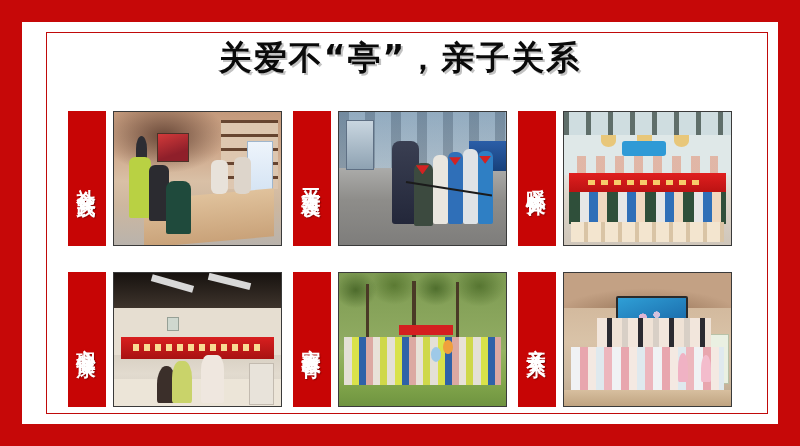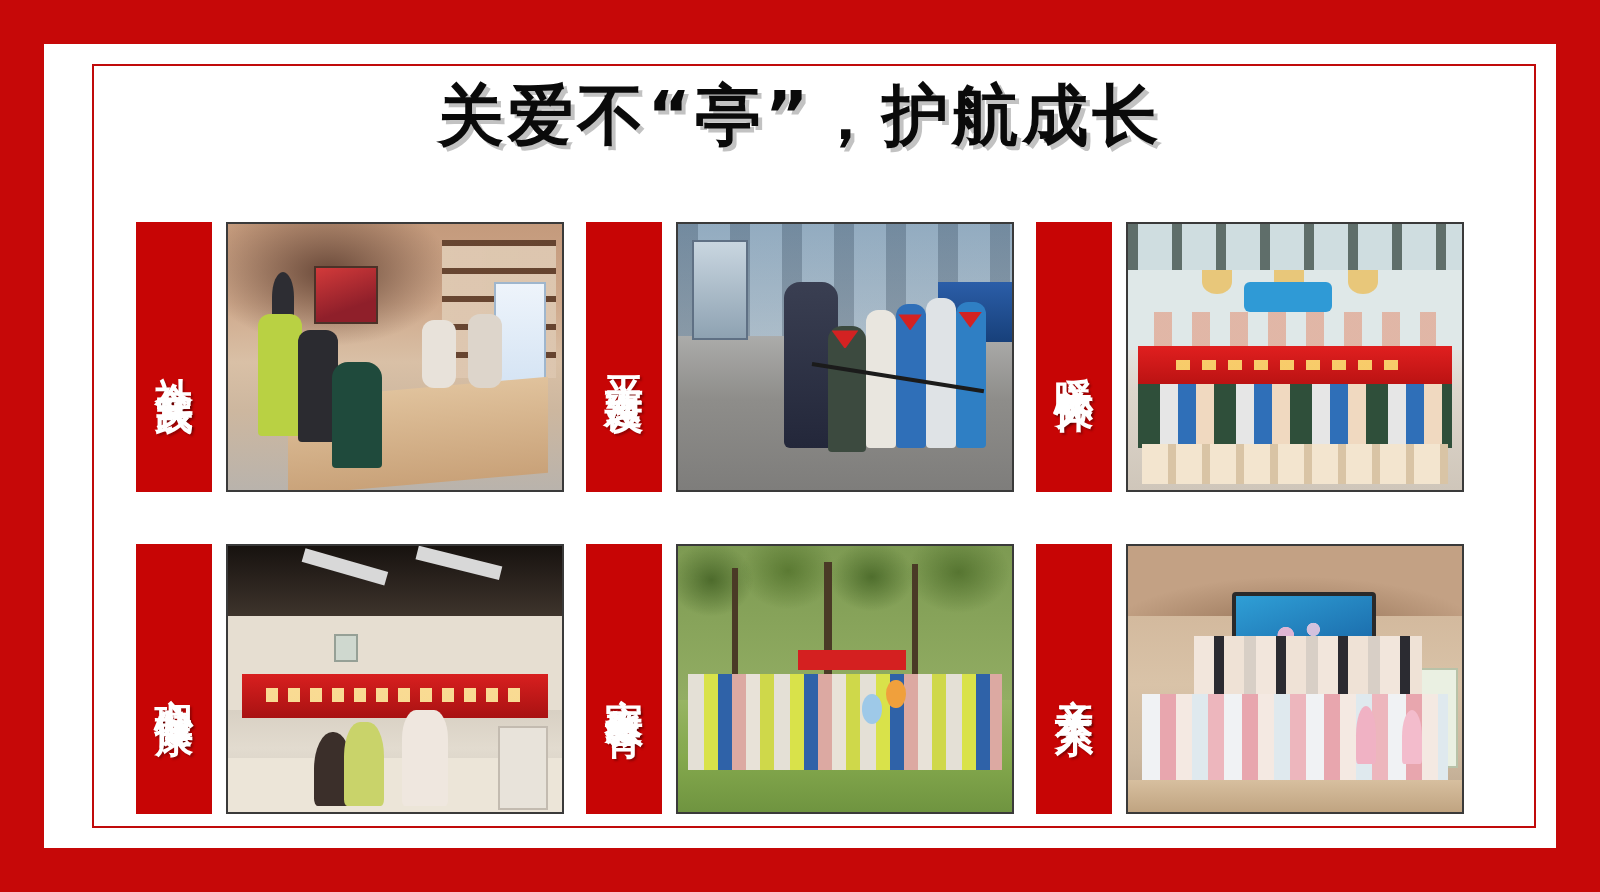--- a/index.html
+++ b/index.html
@@ -306,21 +306,21 @@
   .ph-parent .flower2 { position:absolute; left:82%; top:62%; width:6%; height:20%; background:#f3bccc; border-radius:50% 50% 10% 10%;}
 </style>
 </head>
 <body>
 
 <div class="slide">
 
   <div class="page-inner"></div>
   <div class="thin-frame"></div>
 
-  <div class="title">关爱不“亭”，护航成长</div>
+  <div class="title">关爱不“亭”，亲子关系</div>
 
   <div class="grid">
 
     <div class="card">
       <div class="card-banner">
         <span class="card-banner-text">社会实践</span>
       </div>
       <div class="card-photo">
         <div class="photo-canvas ph-social">
           <div class="shelf"></div>

